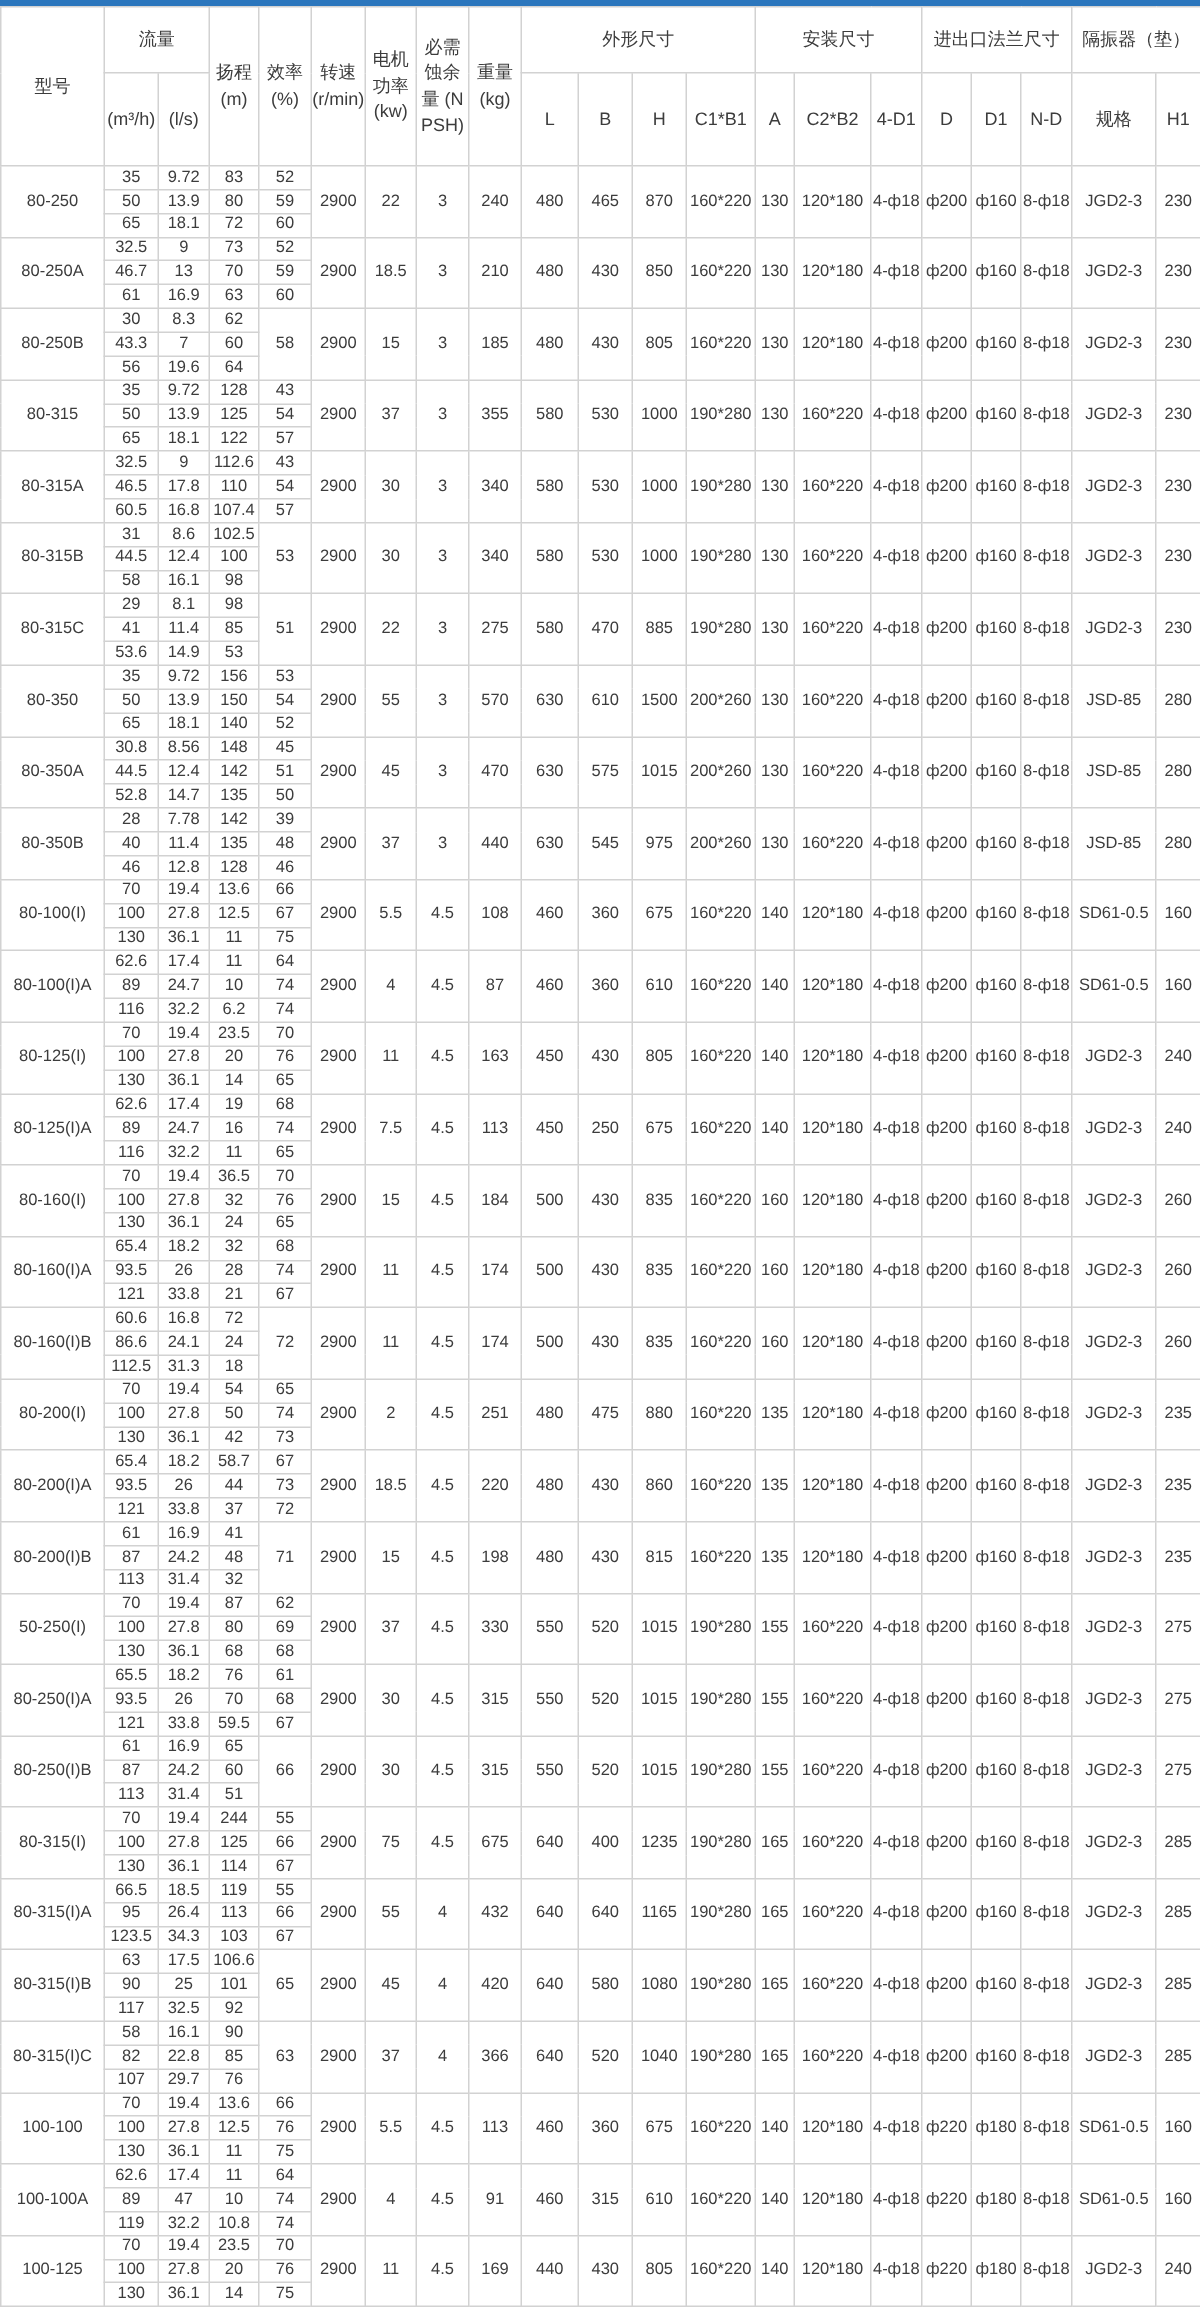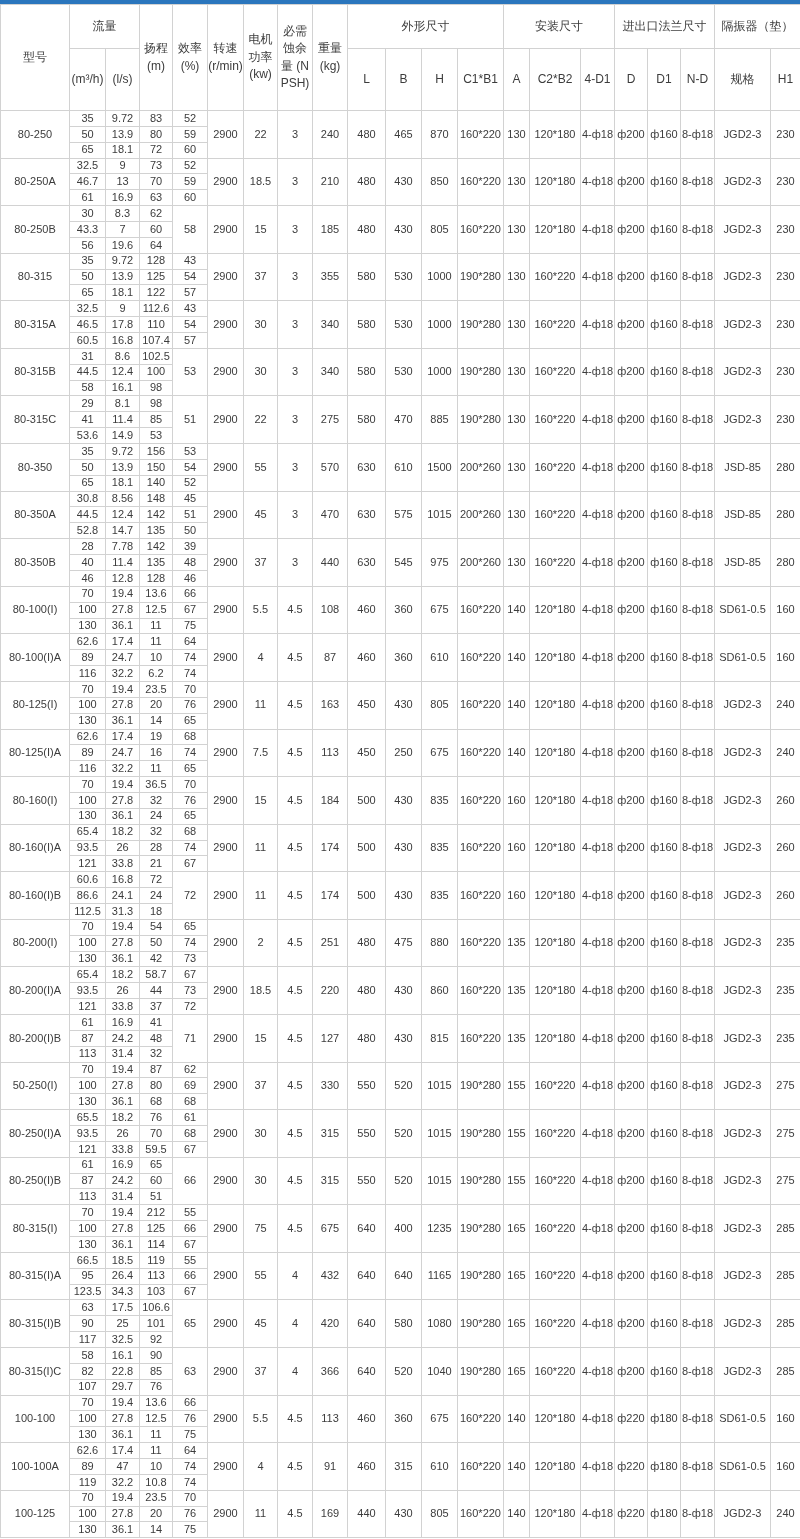--- a/index.html
+++ b/index.html
@@ -743,21 +743,21 @@
       </tr>
       <tr>
         <td rowspan="3">80-200(I)B</td>
         <td>61</td>
         <td>16.9</td>
         <td>41</td>
         <td rowspan="3">71</td>
         <td rowspan="3">2900</td>
         <td rowspan="3">15</td>
         <td rowspan="3">4.5</td>
-        <td rowspan="3">127</td>
+        <td rowspan="3">198</td>
         <td rowspan="3">480</td>
         <td rowspan="3">430</td>
         <td rowspan="3">815</td>
         <td rowspan="3">160*220</td>
         <td rowspan="3">135</td>
         <td rowspan="3">120*180</td>
         <td rowspan="3">4-ф18</td>
         <td rowspan="3">ф200</td>
         <td rowspan="3">ф160</td>
         <td rowspan="3">8-ф18</td>
@@ -874,21 +874,21 @@
       </tr>
       <tr>
         <td>113</td>
         <td>31.4</td>
         <td>51</td>
       </tr>
       <tr>
         <td rowspan="3">80-315(I)</td>
         <td>70</td>
         <td>19.4</td>
-        <td>212</td>
+        <td>244</td>
         <td>55</td>
         <td rowspan="3">2900</td>
         <td rowspan="3">75</td>
         <td rowspan="3">4.5</td>
         <td rowspan="3">675</td>
         <td rowspan="3">640</td>
         <td rowspan="3">400</td>
         <td rowspan="3">1235</td>
         <td rowspan="3">190*280</td>
         <td rowspan="3">165</td>

